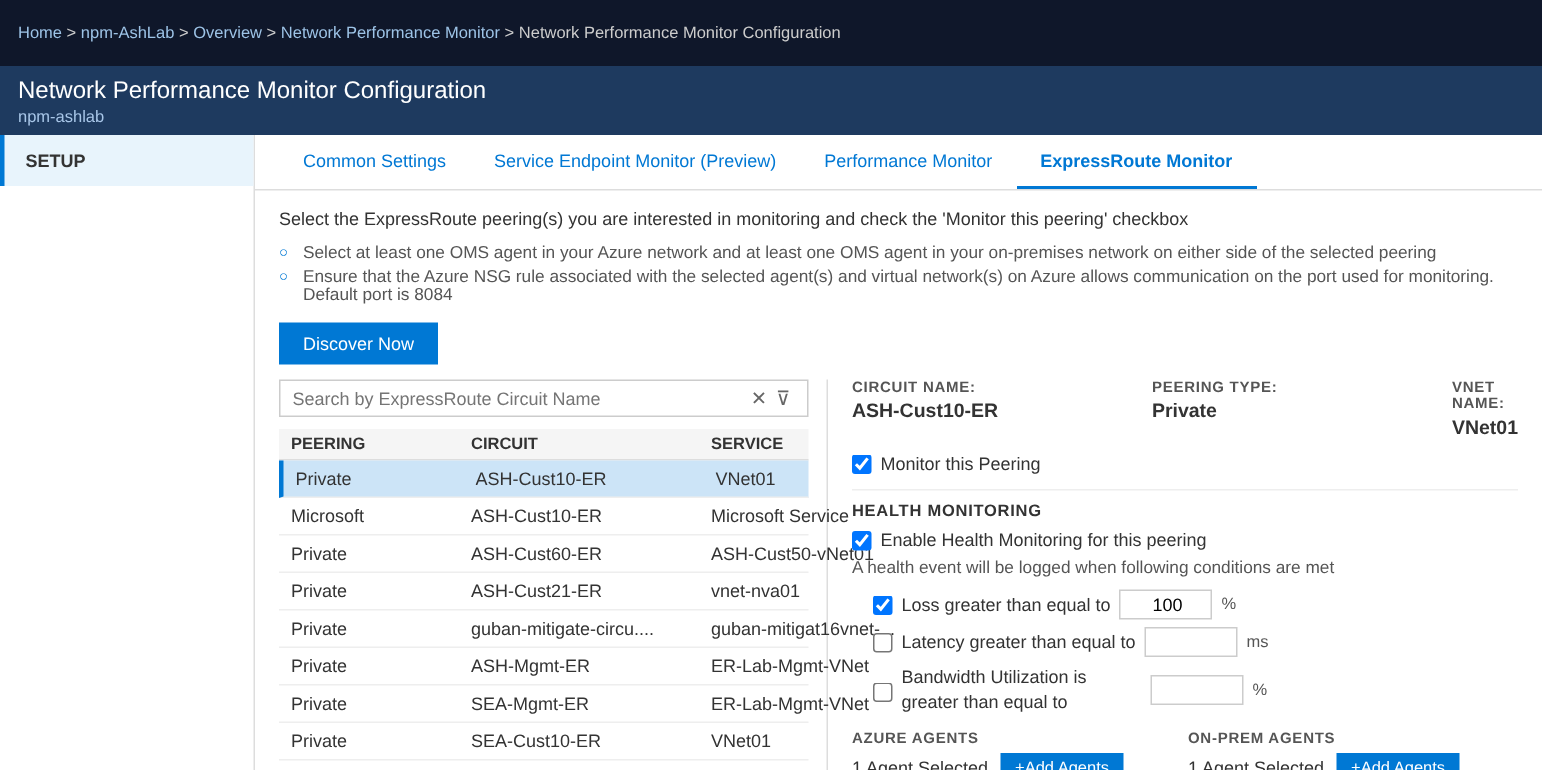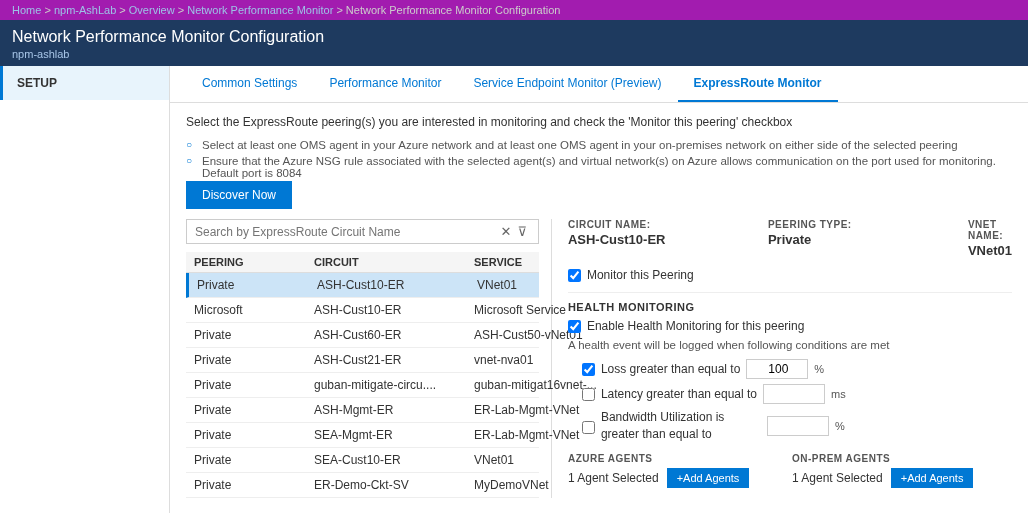--- a/index.html
+++ b/index.html
@@ -1,18 +1,18 @@
 <!DOCTYPE html>
 <html><head>
   <meta charset="utf-8">
   <style>
     * { box-sizing: border-box; margin: 0; padding: 0; }
     body { font-family: 'Segoe UI', Arial, sans-serif; font-size: 12px; background: #f2f2f2; color: #333; }
 
-    .top-bar { background: #a21caf; color: #ccc; padding: 4px 12px; font-size: 11px; }
+    .top-bar { background: #0f172a; color: #ccc; padding: 16px 12px; font-size: 11px; }
     .top-bar a { color: #9dc3e6; text-decoration: none; }
     .top-bar span { color: #ccc; }
 
     .title-bar { background: #1e3a5f; color: #fff; padding: 8px 12px 6px; }
     .title-bar h1 { font-size: 16px; font-weight: 400; }
     .title-bar .subtitle { font-size: 11px; color: #a8c6e8; margin-top: 2px; }
 
     .main-layout { display: flex; height: calc(513px - 56px); }
 
     .sidebar { background: #fff; width: 170px; min-width: 170px; border-right: 1px solid #ddd; padding: 0; }
@@ -20,21 +20,21 @@
 
     .content-area { flex: 1; background: #fff; overflow-y: auto; }
 
     .tabs { display: flex; border-bottom: 1px solid #ddd; background: #fff; padding: 0 16px; }
     .tab { padding: 10px 16px; font-size: 12px; cursor: pointer; color: #0078d4; border-bottom: 2px solid transparent; white-space: nowrap; }
     .tab.active { border-bottom: 2px solid #0078d4; font-weight: 600; color: #0078d4; }
 
     .tab-content { padding: 12px 16px; }
 
     .info-text { font-size: 12px; color: #333; margin-bottom: 8px; }
-    .info-list { list-style: none; padding: 0; }
+    .info-list { list-style: none; padding: 0; margin-bottom: 10px; }
     .info-list li { font-size: 11.5px; color: #555; padding: 2px 0 2px 16px; position: relative; }
     .info-list li::before { content: '○'; position: absolute; left: 0; color: #0078d4; font-size: 10px; top: 2px; }
     .info-list li a { color: #0078d4; text-decoration: none; }
 
     .discover-btn { background: #0078d4; color: #fff; border: none; padding: 7px 16px; font-size: 12px; cursor: pointer; margin-bottom: 10px; }
 
     .two-panel { display: flex; gap: 0; }
 
     .left-panel { width: 540px; min-width: 320px; border-right: 1px solid #ddd; padding-right: 12px; }
     .right-panel { flex: 1; padding-left: 16px; }
@@ -91,22 +91,22 @@
 </div>
 
 <div class="main-layout">
   <div class="sidebar">
     <div class="sidebar-item">SETUP</div>
   </div>
 
   <div class="content-area">
     <div class="tabs">
       <div class="tab">Common Settings</div>
+      <div class="tab">Service Endpoint Monitor (Preview)</div>
       <div class="tab">Performance Monitor</div>
-      <div class="tab">Service Endpoint Monitor (Preview)</div>
       <div class="tab active">ExpressRoute Monitor</div>
     </div>
 
     <div class="tab-content">
       <p class="info-text">Select the ExpressRoute peering(s) you are interested in monitoring and check the 'Monitor this peering' checkbox</p>
       <ul class="info-list">
         <li>Select at least one OMS agent in your Azure network and at least one OMS agent in your on-premises network on either side of the selected peering</li>
         <li>Ensure that the Azure NSG rule associated with the selected agent(s) and virtual network(s) on Azure allows communication on the port used for monitoring. Default port is 8084</li>
       </ul>
 

